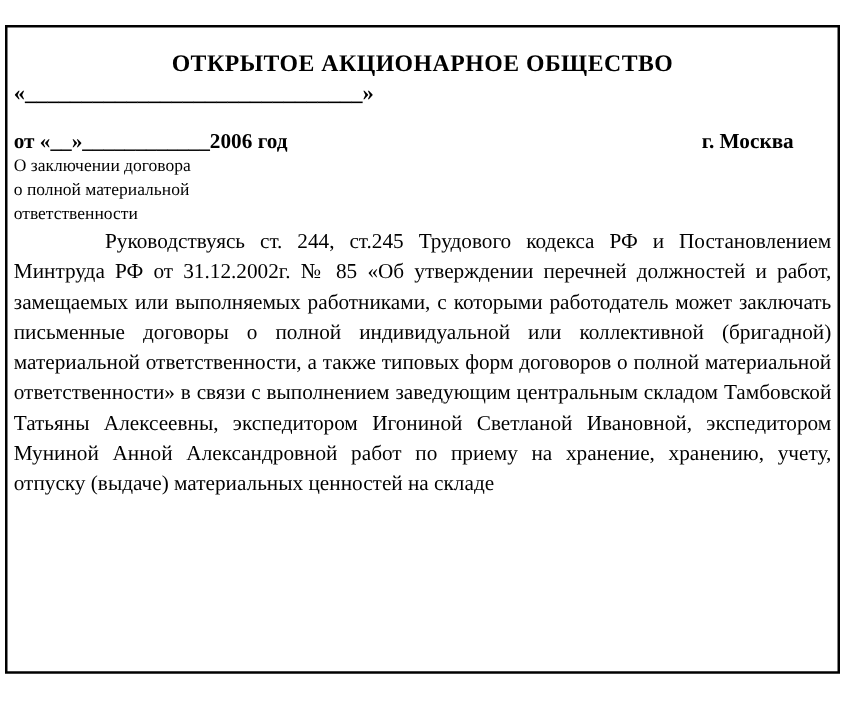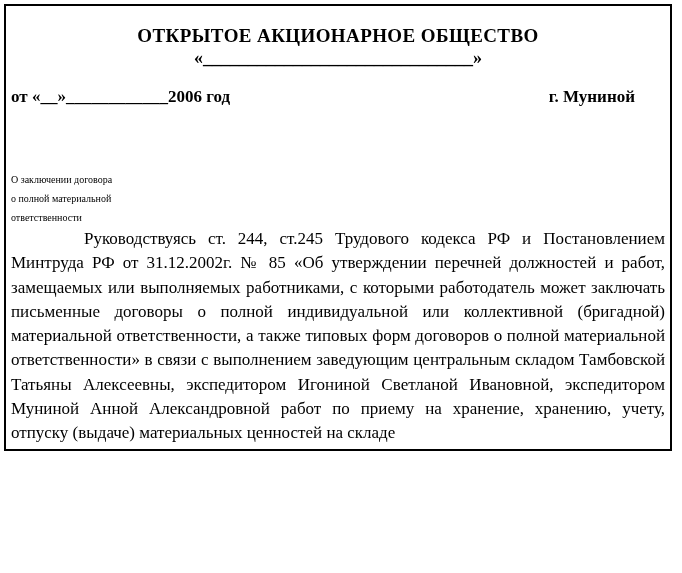--- a/index.html
+++ b/index.html
@@ -12,38 +12,37 @@
     width: 682px;
     height: 573px;
     background: var(--background);
     font-family: "Liberation Serif", "DejaVu Serif", serif;
     color: var(--text);
     overflow: hidden;
   }
   .page {
     position: absolute;
     left: 4px;
-    top: 4px;
+    top: 20px;
     width: 668px;
-    height: 447px;
+    height: 519px;
     border: 2px solid var(--border);
     background: var(--background);
     padding: 0 5px;
     overflow: hidden;
   }
   .title {
     margin-top: 19px;
     text-align: center;
     font-weight: bold;
     font-size: 19px;
     line-height: 22px;
     letter-spacing: 0.4px;
   }
   .blank-quote {
-    text-align: center;
     font-weight: bold;
     font-size: 18px;
     line-height: 22px;
   }
   .order-title {
     margin-top: 22px;
     text-align: center;
     font-weight: bold;
     font-size: 19px;
     line-height: 22px;
@@ -52,22 +51,21 @@
     margin-top: 17px;
     display: flex;
     justify-content: space-between;
     align-items: center;
     font-weight: bold;
     font-size: 17px;
     line-height: 22px;
   }
   .city { margin-right: 30px; }
   .subject {
-    margin-top: 62px;
-    font-size: 10px;
+    font-size: 14px;
     line-height: 19px;
     white-space: pre-line;
   }
   .body-par {
     font-size: 17px;
     line-height: 24.3px;
     text-align: justify;
     text-indent: 73px;
   }
 </style>
@@ -75,21 +73,21 @@
 <body>
 
 <div class="page">
   <div class="title">ОТКРЫТОЕ АКЦИОНАРНОЕ ОБЩЕСТВО</div>
 
   <div class="blank-quote">«______________________________»</div>
 
 
   <div class="date-row">
     <span>от «__»____________2006 год</span>
-    <span class="city">г. Муниной</span>
+    <span class="city">г. Москва</span>
   </div>
 
   <div class="subject">О заключении договора
 о полной материальной
 ответственности</div>
 
   <p class="body-par">Руководствуясь ст. 244, ст.245 Трудового кодекса РФ и Постановлением Минтруда РФ от 31.12.2002г. № 85 «Об утверждении перечней должностей и ра­бот, замещаемых или выполняемых работниками, с которыми работодатель мо­жет заключать письменные договоры о полной индивидуальной или коллектив­ной (бригадной) материальной ответственности, а также типовых форм договоров о полной материальной ответственности» в связи с выполнением заведующим центральным складом Тамбовской Татьяны Алексеевны, экспедитором Игониной Светланой Ивановной, экспедитором Муниной Анной Александровной работ по приему на хранение, хранению, учету, отпуску (выдаче) материальных ценностей на складе</p>
 </div>
 
 </body></html>

